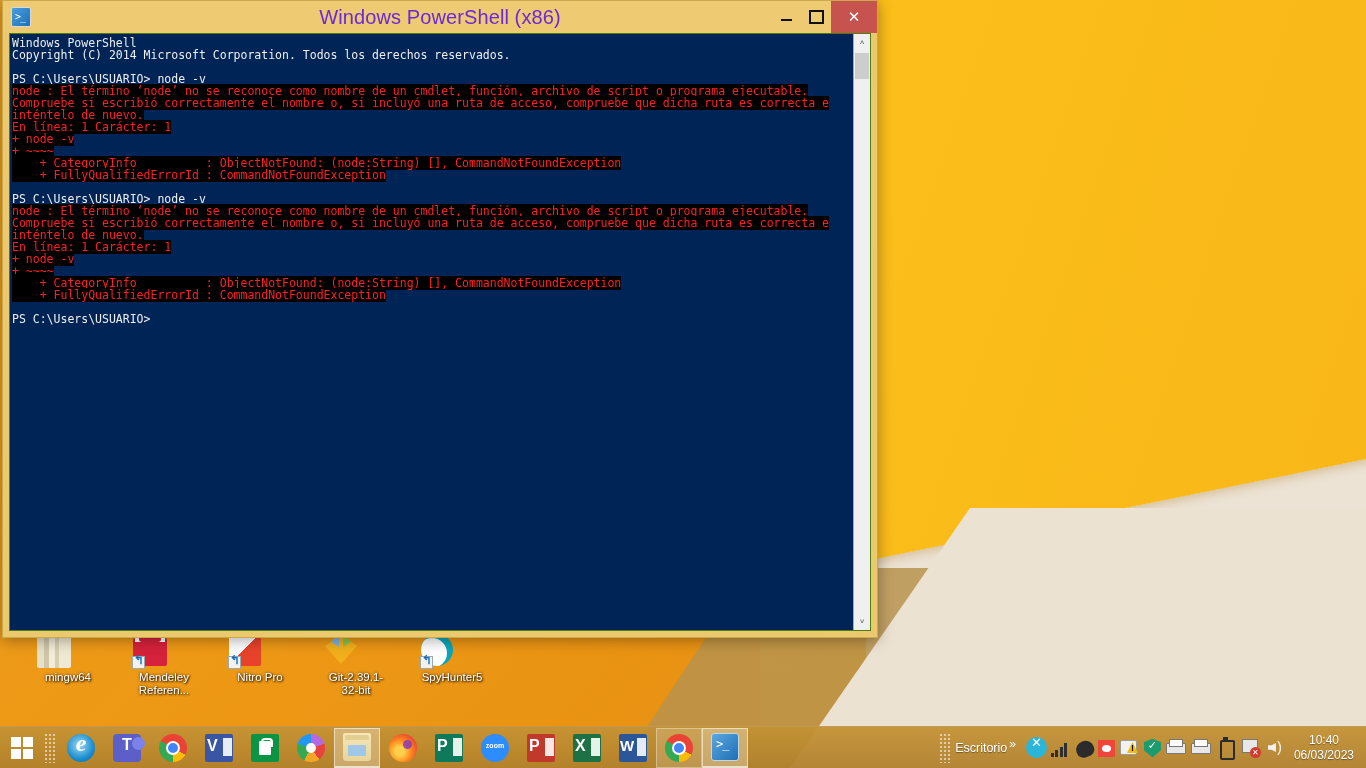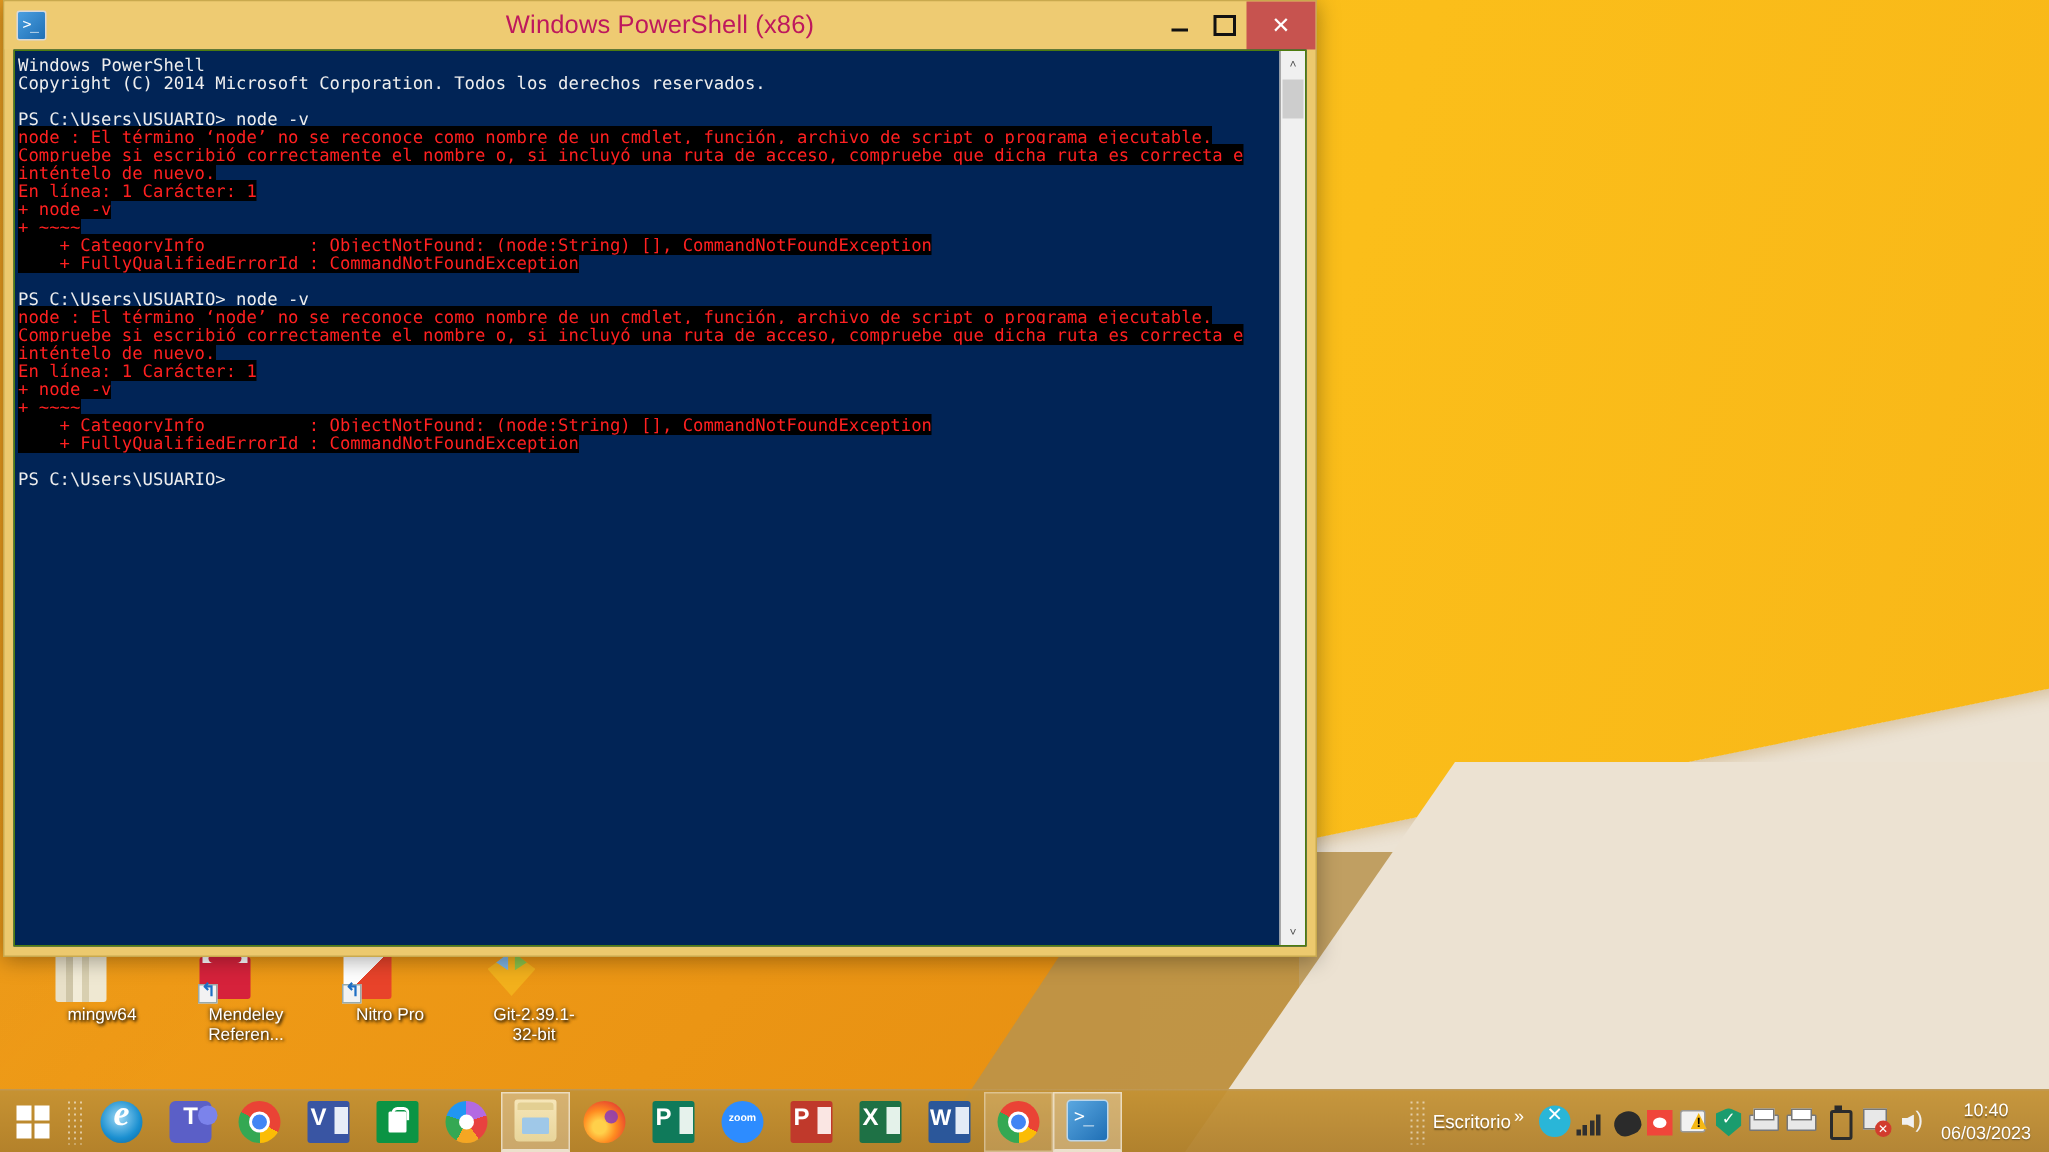--- a/index.html
+++ b/index.html
@@ -109,21 +109,21 @@
     border:1px solid #d9d9d9; border-radius:2px;
     position:relative; flex:none;
   }
   #ps-app-icon::after {
     content:"\003E\005F"; position:absolute; left:3px; top:1px;
     font-family:"DejaVu Sans Mono", monospace; font-size:10px;
     color:#fff; letter-spacing:-1px; line-height:16px;
   }
   #ps-title {
     position:absolute; left:0; right:0; text-align:center;
-    font-size:17px; color:#be185d; letter-spacing:.1px;
+    font-size:20px; color:#6d28d9; letter-spacing:.1px;
     pointer-events:none;
   }
   .win-btns { margin-left:auto; display:flex; height:32px; }
   .win-btn {
     width:30px; height:32px; display:flex; align-items:center; justify-content:center;
     font-size:13px; color:#111; cursor:default;
   }
   .win-btn.min::after { content:""; width:11px;height:2px;background:#111; margin-top:6px; }
   .win-btn.max::after { content:""; width:11px;height:10px;border:2px solid #111; }
   .win-btn.close { width:46px; background:#c7534f; color:#fff; font-size:15px; font-weight:400; }
@@ -303,20 +303,27 @@
         <span class="shortcut-arrow"></span>
       </div>
       <div class="lbl">Nitro Pro</div>
     </div>
     <div class="dicon">
       <div class="glyph">
         <div class="ic-git"></div>
       </div>
       <div class="lbl">Git-2.39.1-32-bit</div>
     </div>
+    <div class="dicon">
+      <div class="glyph">
+        <div class="ic-spy"></div>
+        <span class="shortcut-arrow"></span>
+      </div>
+      <div class="lbl">SpyHunter5</div>
+    </div>
   </div>
 
 <div id="ps-window">
 
   <div id="ps-titlebar">
     <div id="ps-app-icon"></div>
     <div id="ps-title">Windows PowerShell (x86)</div>
     <div class="win-btns">
       <div class="win-btn min"></div>
       <div class="win-btn max"></div>

